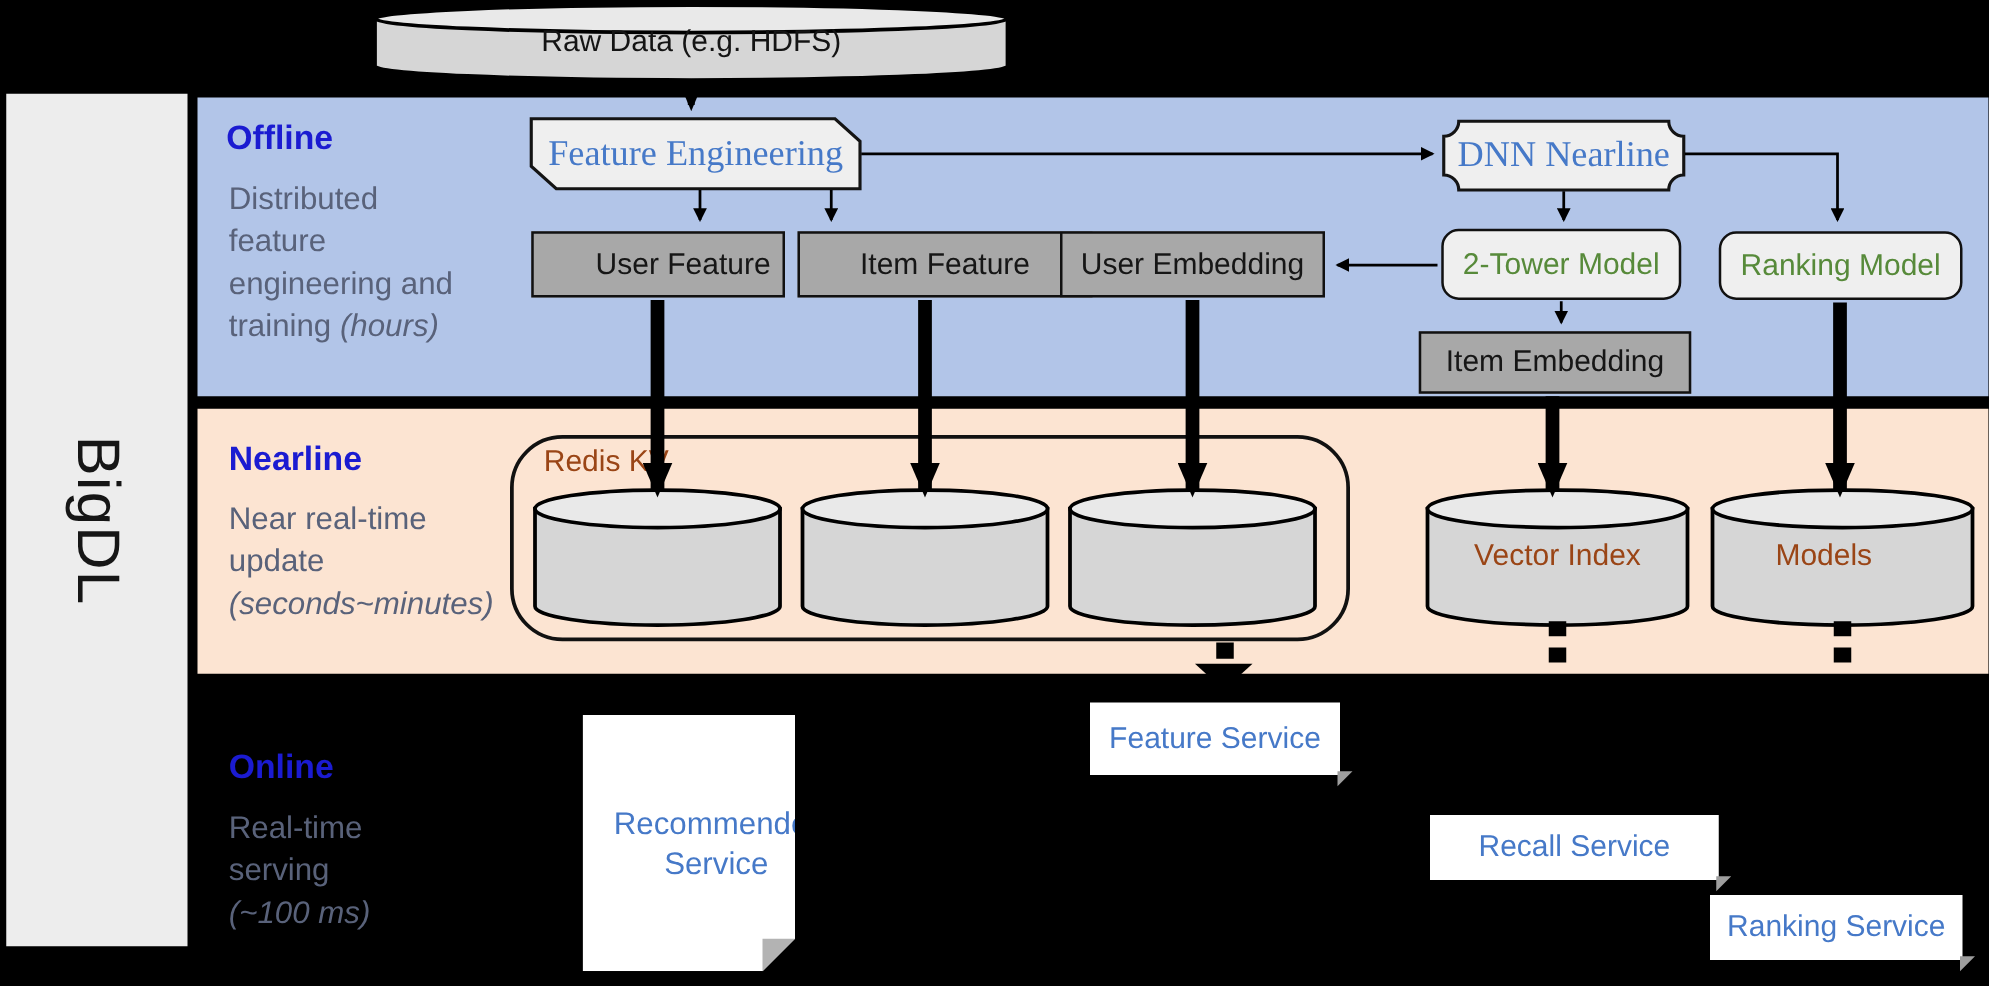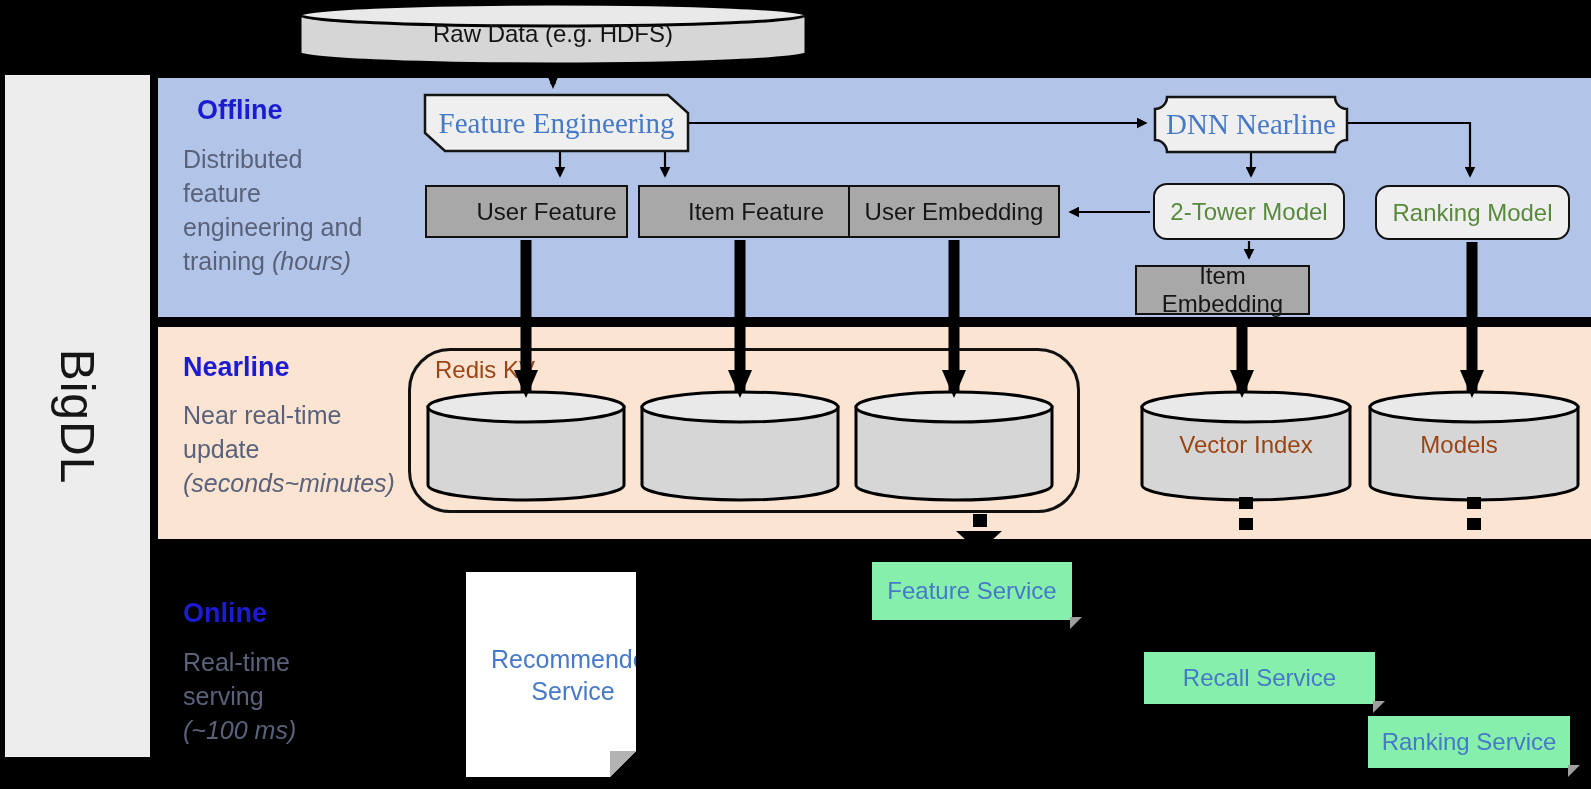--- a/index.html
+++ b/index.html
@@ -25,21 +25,21 @@
   .sec-heading{font-size:27px;font-weight:bold;color:var(--heading-blue);}
   .sec-desc{font-size:25px;color:var(--muted-text);line-height:34px;}
   .sec-desc em{font-style:italic;}
   
   .node{position:absolute;box-sizing:border-box;display:flex;align-items:center;justify-content:center;
         text-align:center;font-size:24px;color:#161616;}
   .graybox{background:var(--gray-box);border:2.5px solid var(--ink);}
   .modelbox{background:var(--light-box);border:2.5px solid var(--ink);border-radius:14px;color:var(--node-green);text-align:right;}
   .redisbox{border:3px solid var(--ink);border-radius:42px;background:transparent;}
   .redis-label{position:absolute;left:24px;top:5px;font-size:24px;color:var(--node-brown);}
-  .service{background:#86efac;color:var(--node-blue);font-size:24px;}
+  .service{background:#ffffff;color:var(--node-blue);font-size:24px;}
   .fold{position:absolute;right:0;bottom:0;width:0;height:0;
         border-top:12px solid #9e9e9e;border-right:12px solid transparent;transform:translate(10px,9px);}
   .doc{background:#fff;color:var(--node-blue);font-size:25px;line-height:32px;
        clip-path:polygon(0 0,100% 0,100% calc(100% - 26px),calc(100% - 26px) 100%,0 100%);padding-left:44px;}
   .doc-fold{position:absolute;right:0;bottom:0;width:0;height:0;
         border-top:26px solid #b3b3b3;border-right:26px solid transparent;}
   
   .cyl-b{fill:var(--cyl-body);stroke:#000;stroke-width:3px;}
   .cyl-t{fill:var(--cyl-top);stroke:#000;stroke-width:3px;}
   .shape{fill:var(--light-box);stroke:#141414;stroke-width:2.5px;}
@@ -61,21 +61,21 @@
 <div id="canvas">
 
   <div class="region brandbar">
     <div class="brand-text">
       <span>BigDL</span>
     </div>
   </div>
   <div class="region offline"></div>
   <div class="region nearline"></div>
 
-  <div class="abs sec-heading z1" style="left:197px;top:95px;text-align:right;">Offline</div>
+  <div class="abs sec-heading z1" style="left:181px;top:95px;text-align:right;">Offline</div>
   <div class="abs sec-desc z1" style="left:183px;top:142px;">
     <div>Distributed</div>
     <div>feature</div>
     <div>engineering and</div>
     <div><span>training</span> <em>(hours)</em></div>
   </div>
 
   <div class="abs sec-heading z1" style="left:183px;top:352px;">Nearline</div>
   <div class="abs sec-desc z1" style="left:183px;top:398px;">
     <div>Near real-time</div>
@@ -92,21 +92,21 @@
 
   <div class="node graybox z1" style="left:425px;top:185px;width:203px;height:53px;padding-left:40px;">
     <span>User Feature</span>
   </div>
   <div class="node graybox z1" style="left:638px;top:185px;width:236px;height:53px;">
     <span>Item Feature</span>
   </div>
   <div class="node graybox z1" style="left:848px;top:185px;width:212px;height:53px;">
     <span>User Embedding</span>
   </div>
-  <div class="node graybox z1" style="left:1135px;top:265px;width:175px;height:50px;">
+  <div class="node graybox z1" style="left:1135px;top:265px;width:218px;height:50px;">
     <span>Item Embedding</span>
   </div>
   <div class="node modelbox z1" style="left:1153px;top:183px;width:192px;height:57px;">
     <span>2-Tower Model</span>
   </div>
   <div class="node modelbox z1" style="left:1375px;top:185px;width:195px;height:55px;">
     <span>Ranking Model</span>
   </div>
 
   <div class="node redisbox z1" style="left:408px;top:348px;width:672px;height:165px;">

